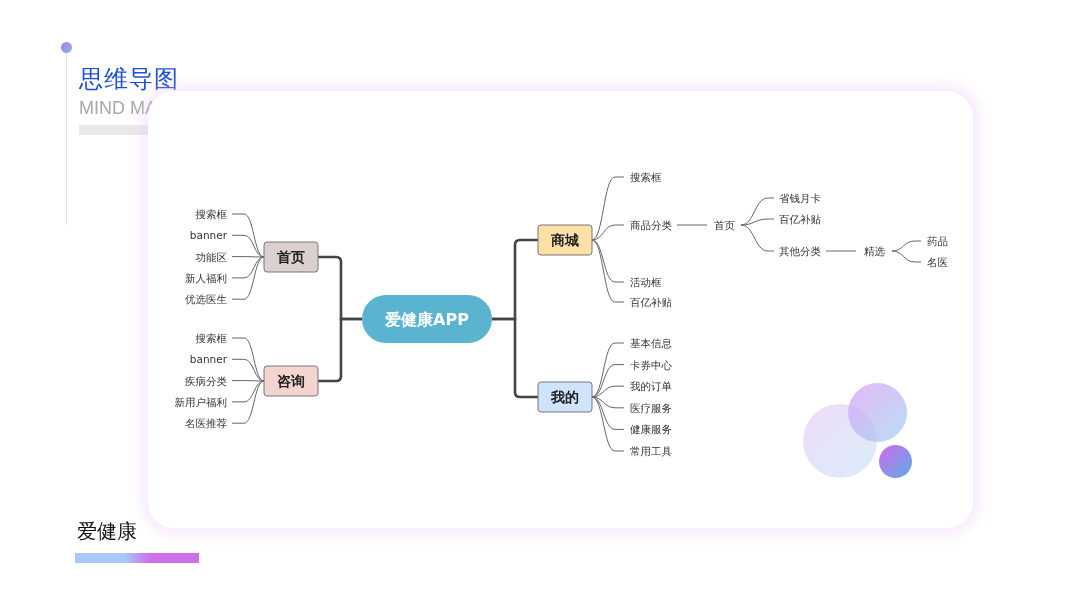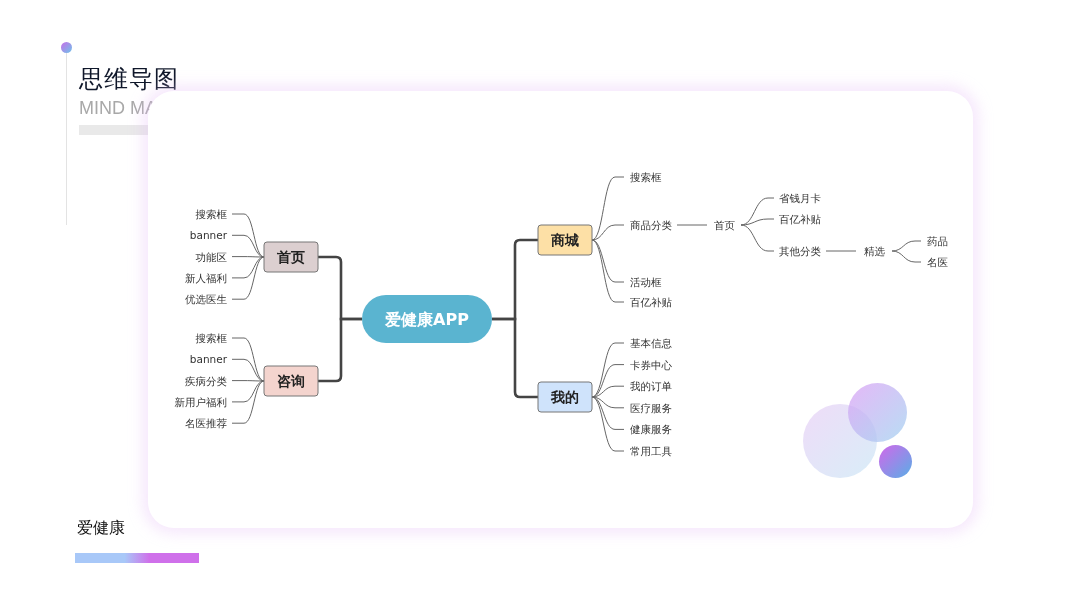--- a/index.html
+++ b/index.html
@@ -6,31 +6,31 @@
   body {
     width: 1067px; height: 600px; position: relative; overflow: hidden;
     background: #ffffff;
     font-family: "DejaVu Sans", "Liberation Sans", sans-serif;
   }
   .dot {
     position: absolute; left: 61px; top: 42px; width: 11px; height: 11px; border-radius: 50%;
     background: linear-gradient(135deg, #c86ee8 0%, #6ec3ea 100%);
   }
   .vline { position: absolute; left: 66px; top: 53px; width: 1px; height: 172px; background: #e3e3e3; }
-  .title-cn { position: absolute; left: 79px; top: 63px; font-size: 24px; color: #0f172a; letter-spacing: 1px; }
+  .title-cn { position: absolute; left: 79px; top: 63px; font-size: 24px; color: #1d4ed8; letter-spacing: 1px; }
   .title-en { position: absolute; left: 79px; top: 98px; font-size: 18px; color: #a8a8a8; font-family: "Liberation Sans", sans-serif; }
   .title-bar { position: absolute; left: 79px; top: 125px; width: 88px; height: 10px; background: #e9e9e9; }
 
   .card {
     position: absolute; left: 148px; top: 91px; width: 825px; height: 437px;
     background: #fff; border-radius: 26px;
     box-shadow: 0 0 14px 6px rgba(230, 190, 245, 0.35);
   }
 
-  .footer-cn { position: absolute; left: 77px; top: 518px; font-size: 16px; color: #111; }
+  .footer-cn { position: absolute; left: 77px; top: 518px; font-size: 20px; color: #111; }
   .footer-bar {
     position: absolute; left: 75px; top: 553px; width: 124px; height: 10px;
     background: linear-gradient(90deg, #a8c8f8 0%, #a8c8f8 40%, #cf70ea 60%, #cf70ea 100%);
   }
 
   svg.map { position: absolute; left: 0; top: 0; }
   .leaf { font-size: 10.5px; fill: #333; font-family: "DejaVu Sans", sans-serif; }
   .branch-label { font-size: 14px; font-weight: bold; fill: #222; font-family: "DejaVu Sans", sans-serif; }
   .root-label { font-size: 16px; font-weight: bold; fill: #fff; font-family: "DejaVu Sans", sans-serif; }
 

